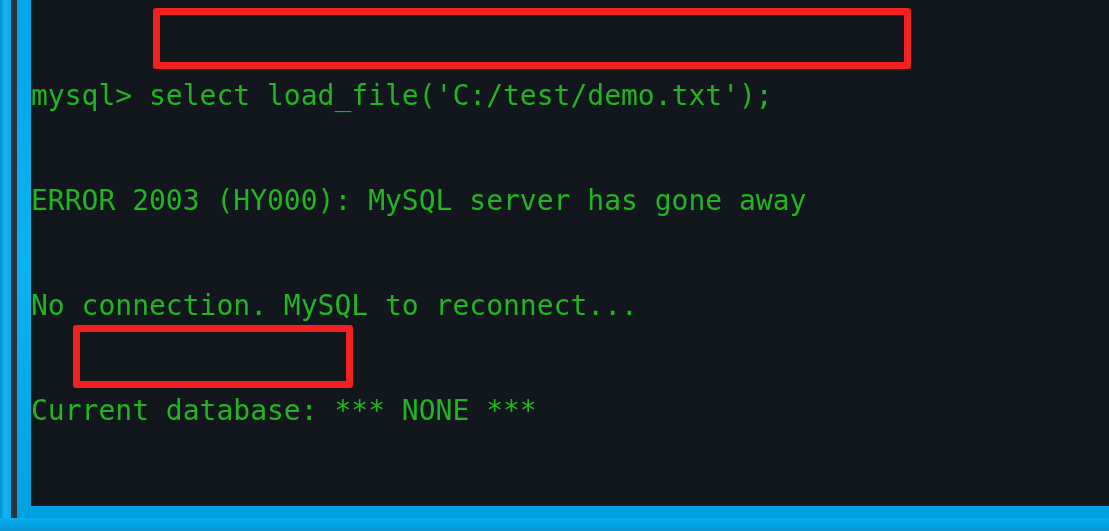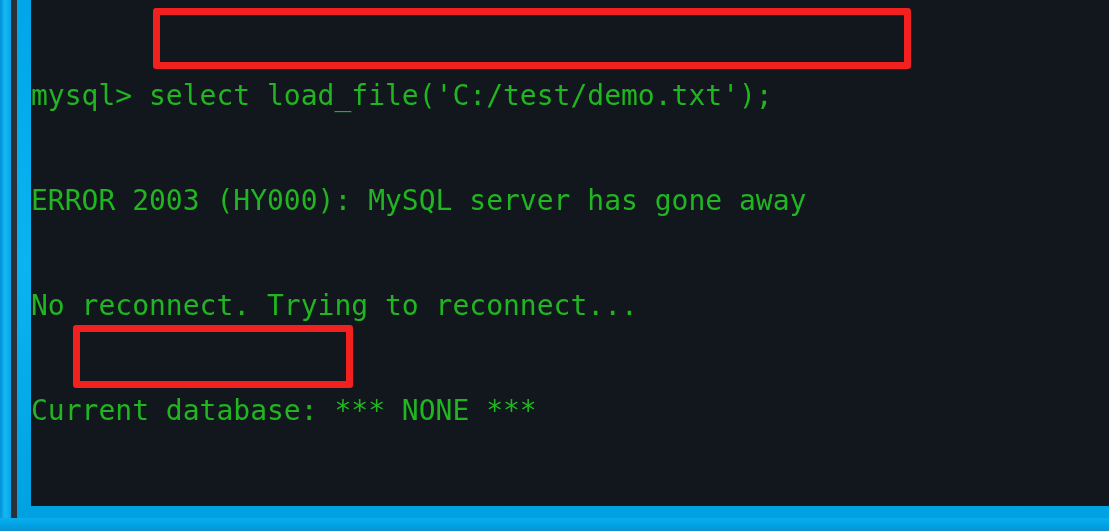--- a/index.html
+++ b/index.html
@@ -97,21 +97,21 @@
 <div id="window">
 
   <div id="edge-left"></div>
   <div id="edge-bottom"></div>
   <div id="gutter"></div>
 
   <div id="terminal" style="background: rgb(17, 23, 29);">
     <div id="screen" style="color: rgb(33, 181, 33);">
       <div class="line">mysql&gt; select load_file('C:/test/demo.txt');</div>
       <div class="line">ERROR 2003 (HY000): MySQL server has gone away</div>
-      <div class="line">No reconnect. Trying to reconnect...</div>
+      <div class="line">No connection. MySQL to reconnect...</div>
       <div class="line">Current database: *** NONE ***</div>
       
       
       
       
       
       
       
       
       

